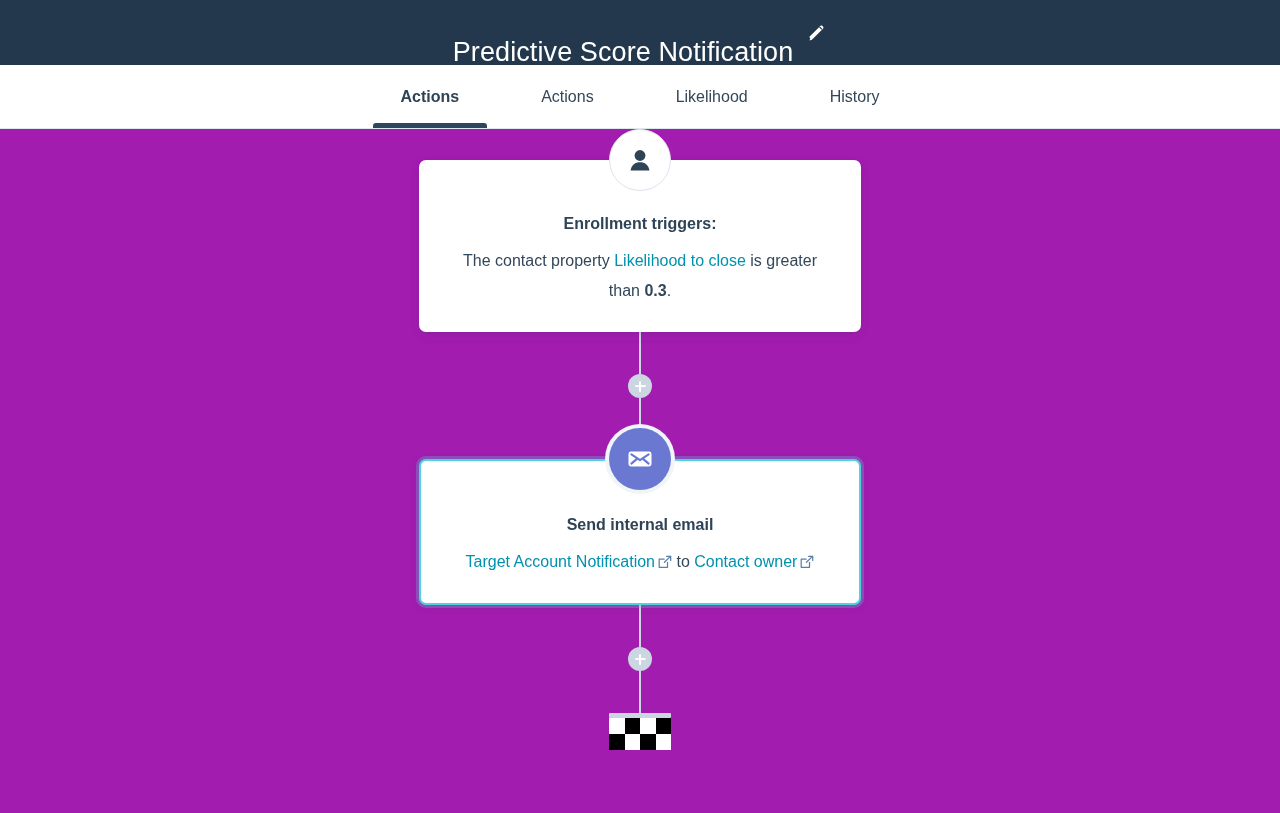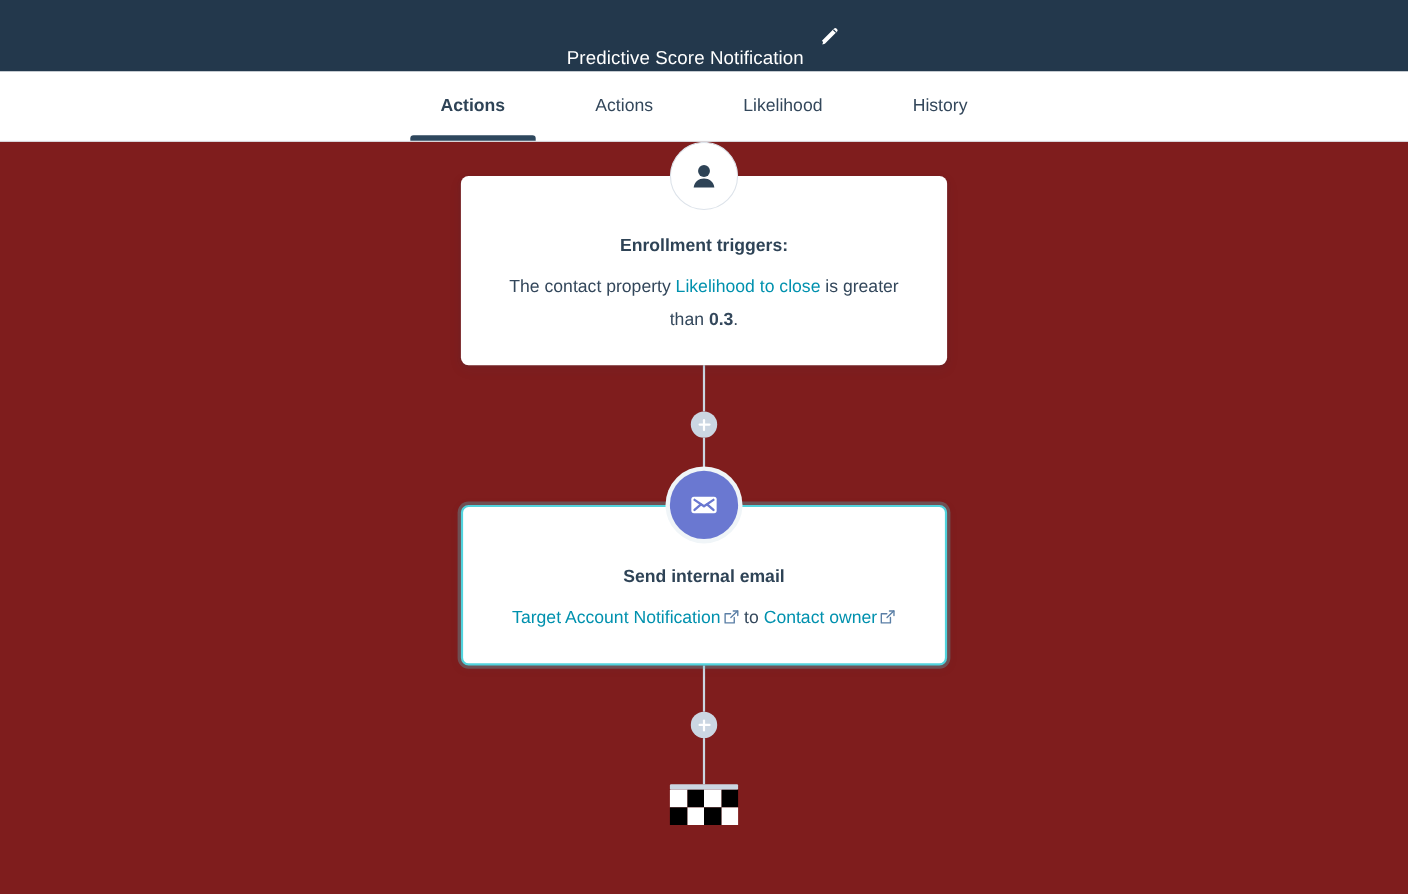--- a/index.html
+++ b/index.html
@@ -26,21 +26,21 @@
     height: 65px;
     flex: 0 0 65px;
     background: #23384c;
     display: flex;
     align-items: center;
     justify-content: center;
     gap: 14px;
   }
   .titlebar .title {
     color: #ffffff;
-    font-size: 17px;
+    font-size: 27px;
     font-weight: 400;
     letter-spacing: 0.1px;
     line-height: 1;
     margin-top: 40px;
   }
   .edit-icon {
     width: 20px;
     height: 20px;
     display: inline-flex;
     align-items: center;
@@ -84,21 +84,21 @@
     bottom: 0;
     height: 5px;
     border-radius: 3px 3px 0 0;
     background: #2e475d;
   }
 
   
   .canvas {
     position: relative;
     flex: 1 1 auto;
-    background: #7f1d1d;
+    background: #a21caf;
     overflow: hidden;
   }
 
   .flow {
     position: absolute;
     left: 0;
     top: 0;
     width: 1280px;
     display: flex;
     flex-direction: column;

